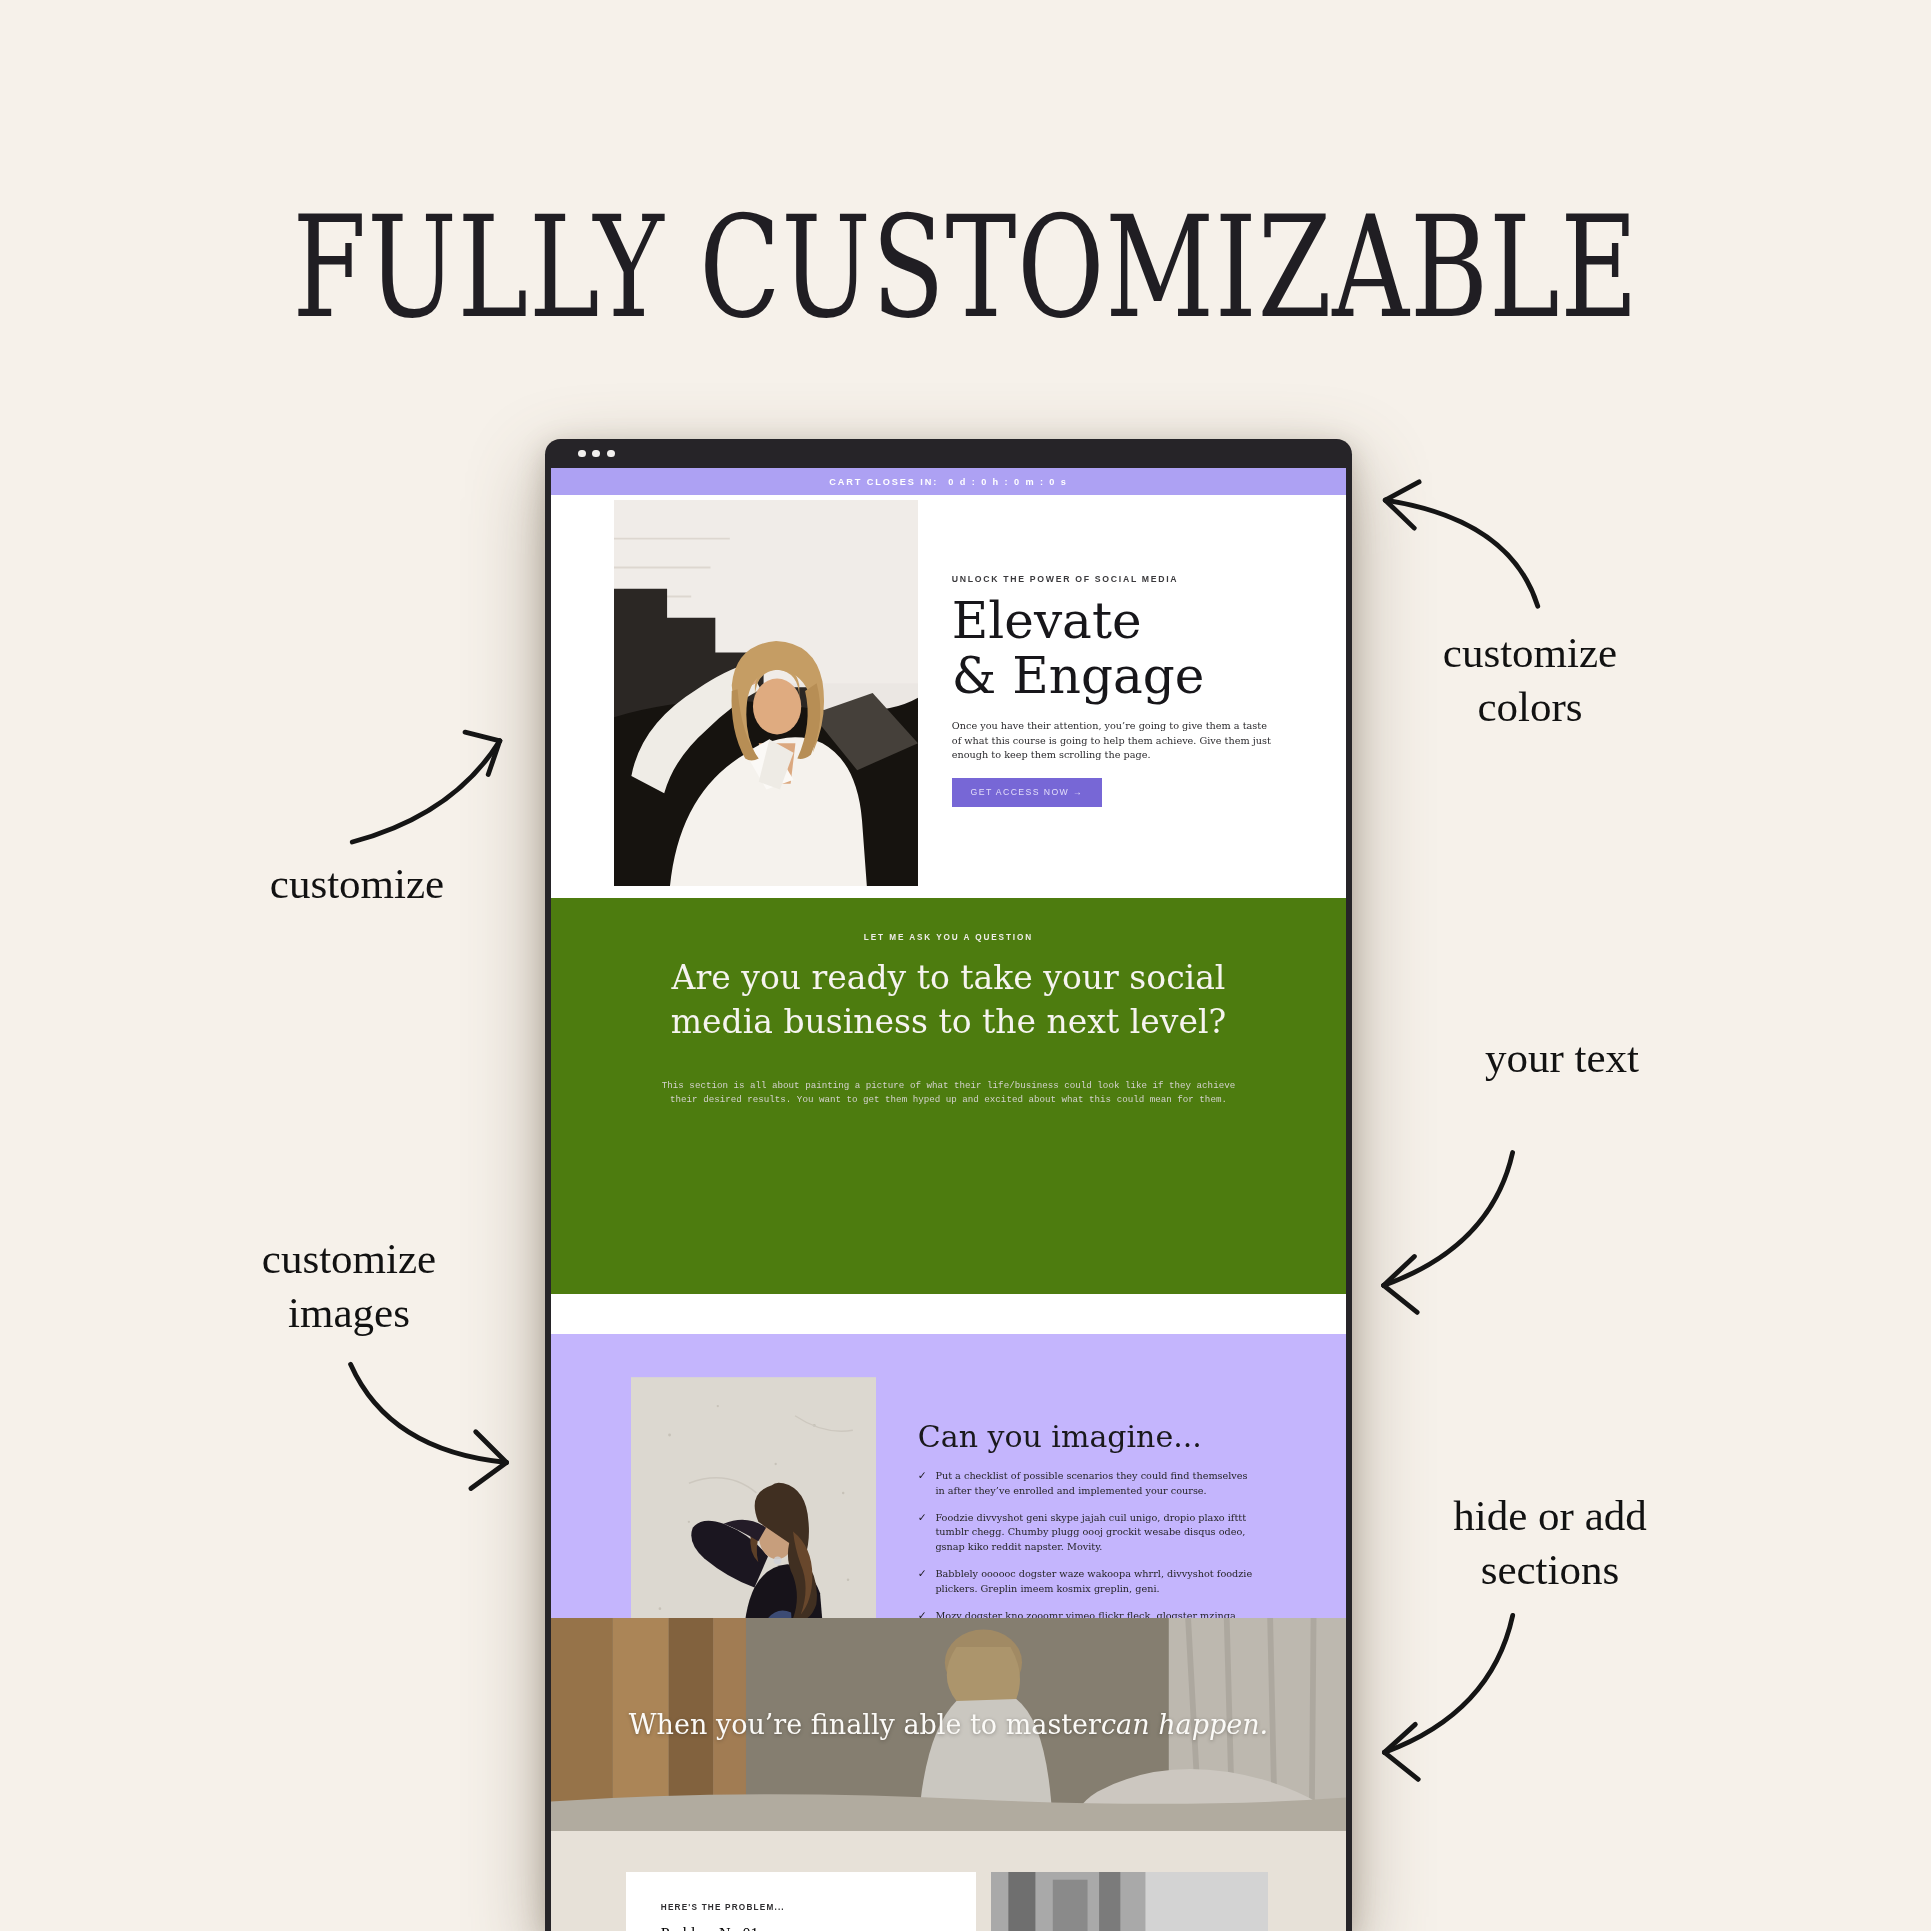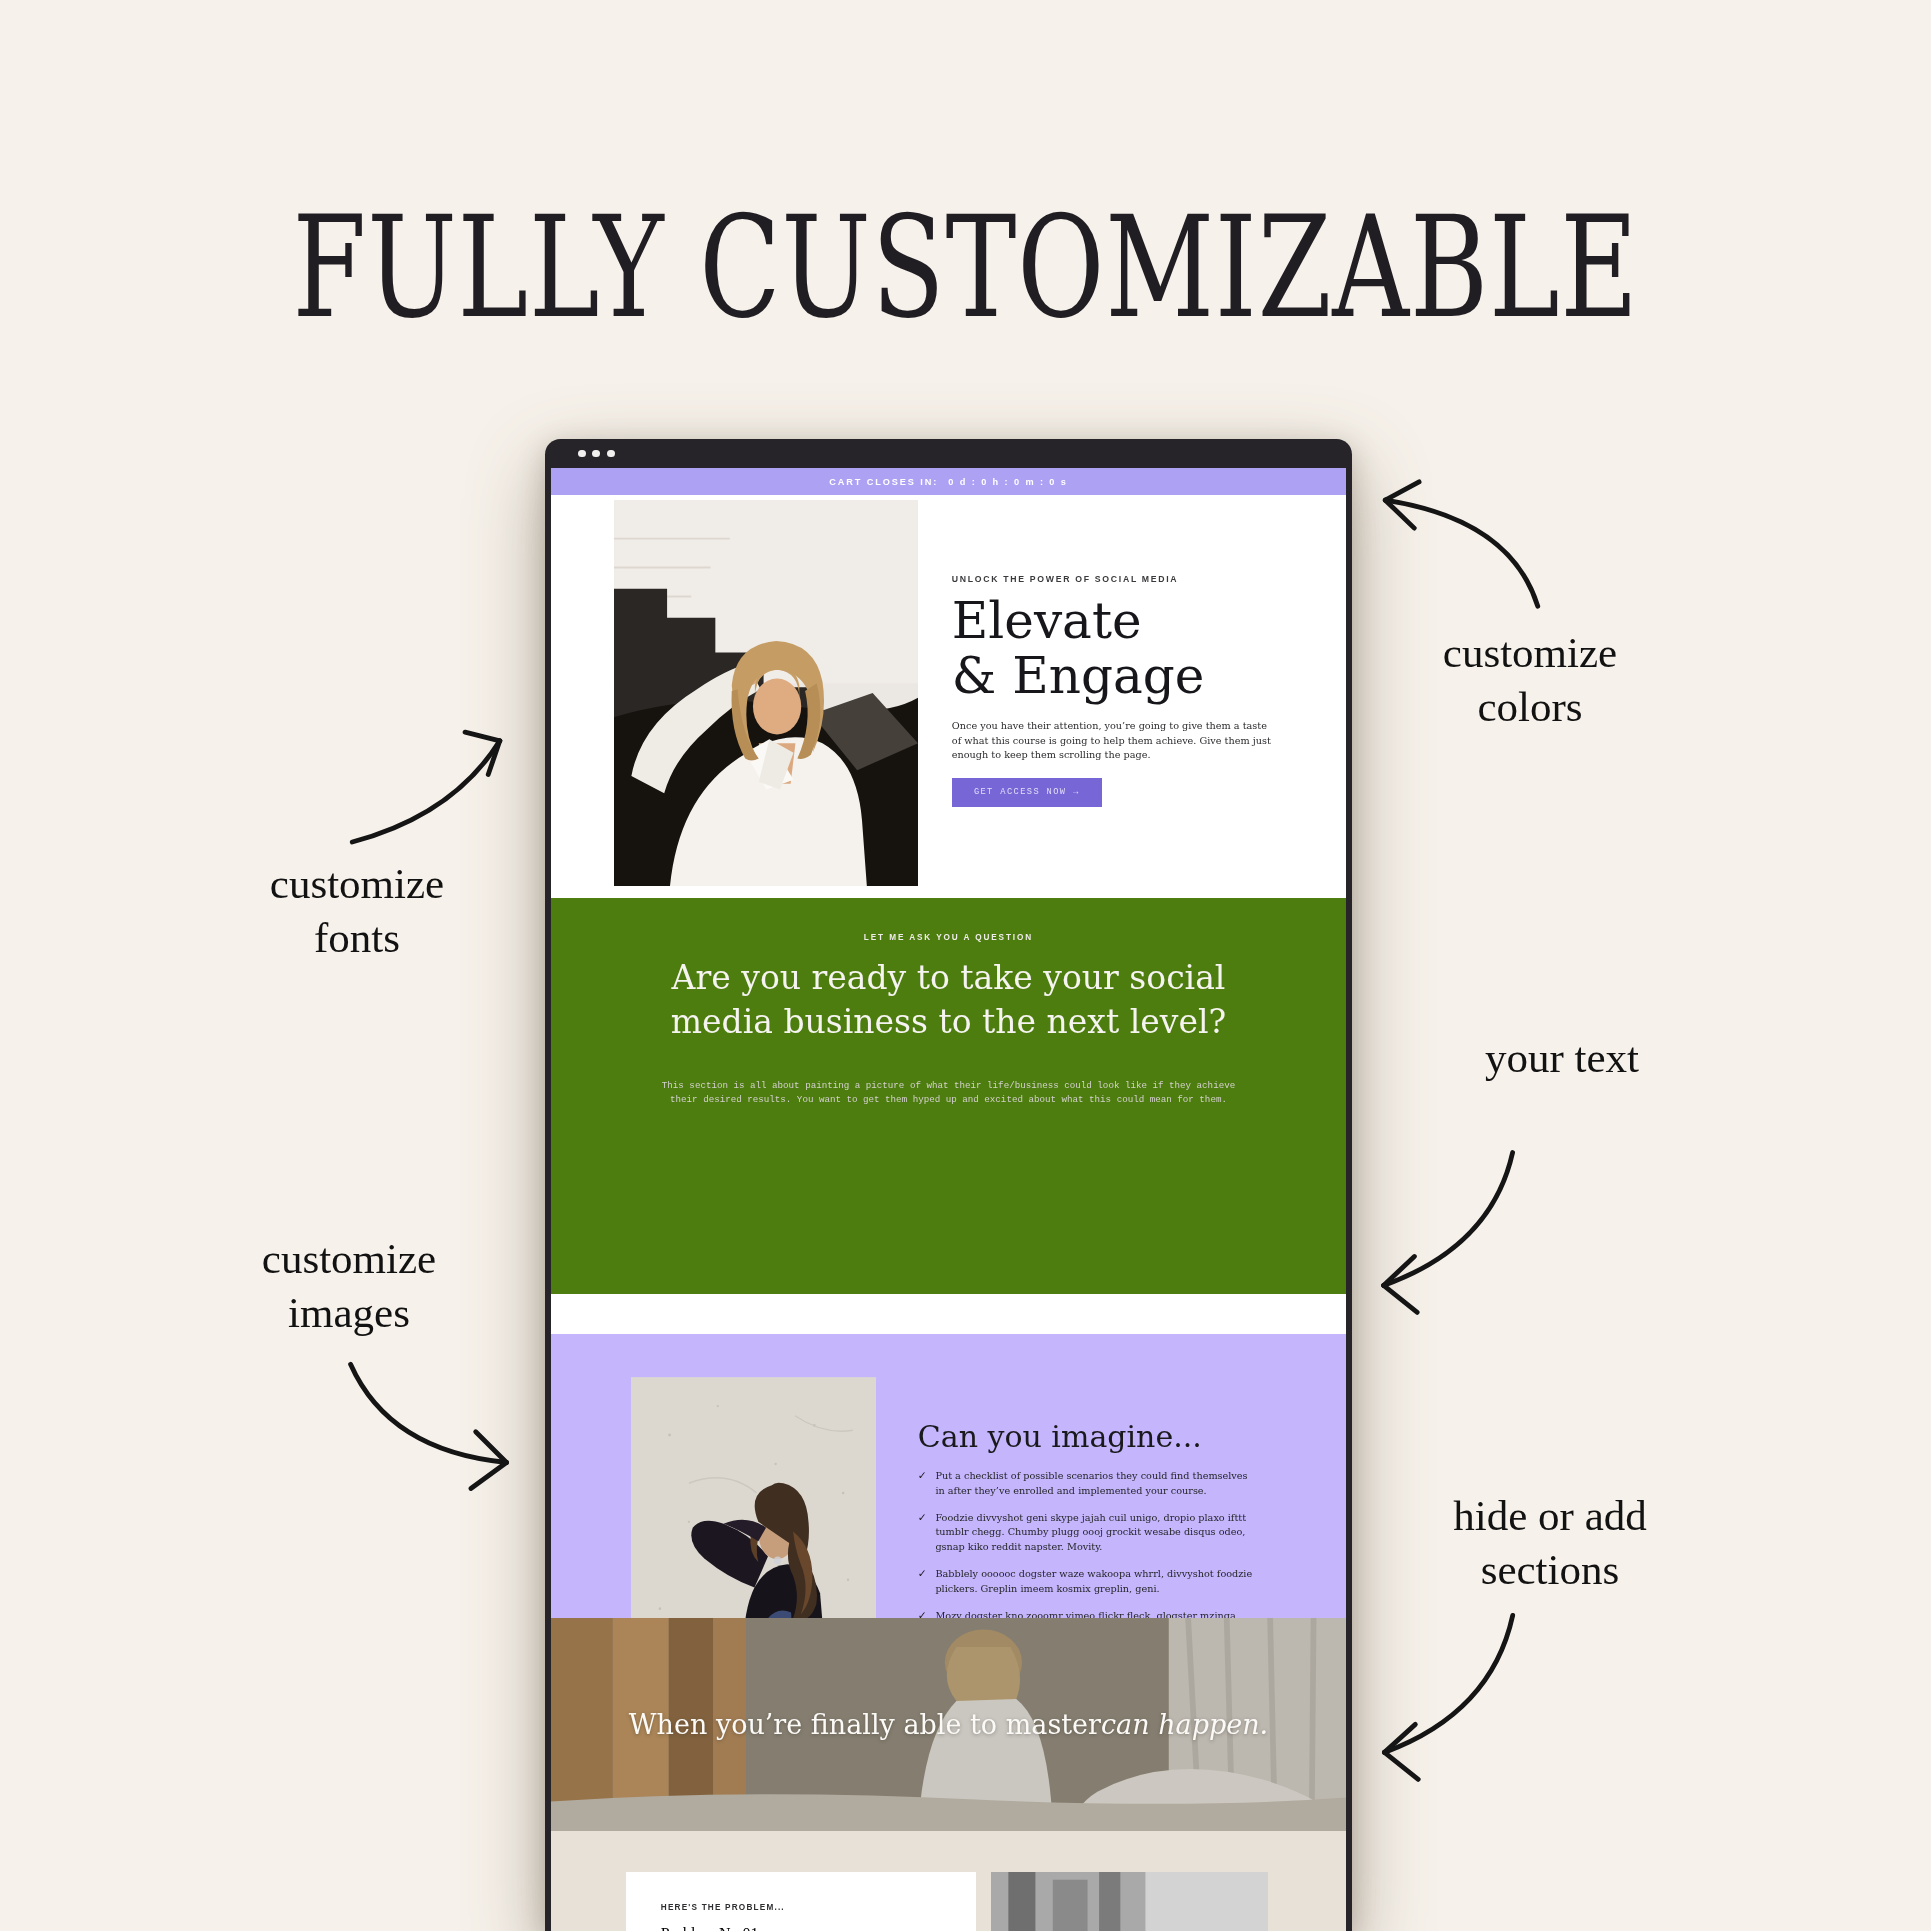--- a/index.html
+++ b/index.html
@@ -24,21 +24,21 @@
     gap:10px;color:#ffffff;font-size:9.2px;letter-spacing:1.9px;font-weight:bold;}
 
   
   .hero{position:relative;height:403px;background:#fff;}
   .hero-photo{position:absolute;left:63px;top:4.8px;width:304px;height:386px;}
   .hero-text{position:absolute;left:401px;top:79px;width:321px;}
   .eyebrow{font-size:8.7px;letter-spacing:1.7px;font-weight:bold;color:#3a393c;}
   .hero-h{font-family:"DejaVu Serif",serif;font-size:50px;line-height:1.1;color:#17161a;margin-top:9.7px;}
   .hero-p{font-family:"DejaVu Serif",serif;font-size:9.7px;line-height:14.5px;color:#2b2a2d;margin-top:15.4px;}
   .cta{margin-top:15.4px;width:150px;height:29px;background:#7767d6;border:none;cursor:pointer;
-    color:#e2ddfa;font-size:8.7px;letter-spacing:1.4px;font-family:Liberation Mono, monospace;}
+    color:#e2ddfa;font-size:8.7px;letter-spacing:1.4px;font-family:Liberation Sans, sans-serif;}
 
   
   .question{height:396px;background:#4d7c0f;text-align:center;padding-top:35px;box-sizing:border-box;}
   .q-eyebrow{font-size:8.2px;letter-spacing:1.9px;font-weight:bold;color:#efedea;}
   .q-h{font-family:"DejaVu Serif",serif;font-size:33px;line-height:1.35;color:#f6f4f0;
     width:618px;margin:13.5px auto 0;}
   .q-p{font-family:Liberation Mono, monospace;font-size:9.2px;line-height:14.5px;color:#d4d2ce;
     width:599px;margin:34px auto 0;}
 
   
@@ -227,21 +227,20 @@
     <div>colors</div>
 </div>
 <svg class="abs" style="left:1366px;top:473px;" width="193" height="145" viewBox="0 0 200 150">
   <path class="arrow" d="M178,138 Q150,48 20,28"></path>
   <path class="arrow" d="M20,28 L55,9"></path>
     <path class="arrow" d="M20,28 L50,57"></path>
 </svg>
 
 <div class="abs ann" style="left:193px;top:857px;">
   <div>customize</div>
-    <div>fonts</div>
 </div>
 <svg class="abs" style="left:333px;top:726px;" width="188" height="126" viewBox="0 0 195 130">
   <path class="arrow" d="M20,120 Q125,92 173,15"></path>
   <path class="arrow" d="M173,15 L137,6"></path>
     <path class="arrow" d="M173,15 L161,50"></path>
 </svg>
 
 <div class="abs ann" style="left:1398px;top:1031px;">
     <div>your text</div>
 </div>

